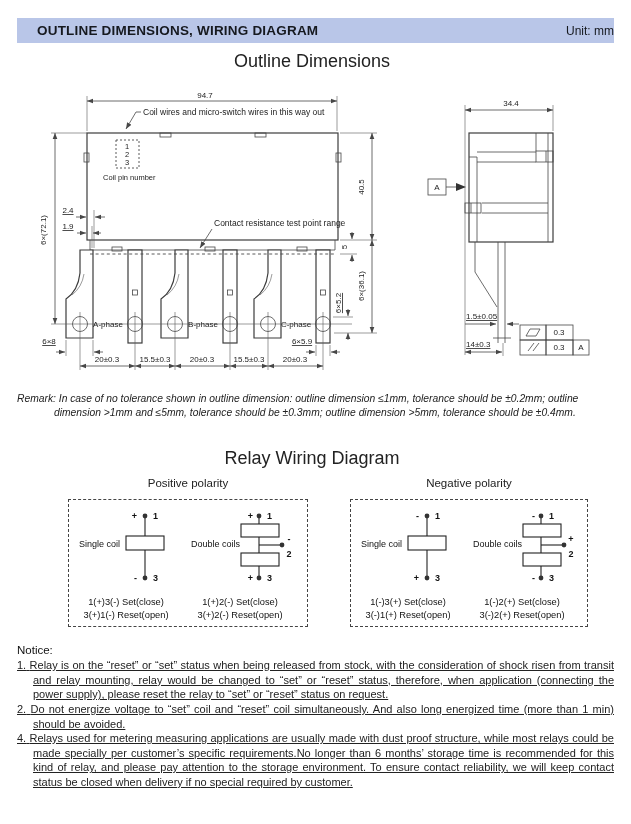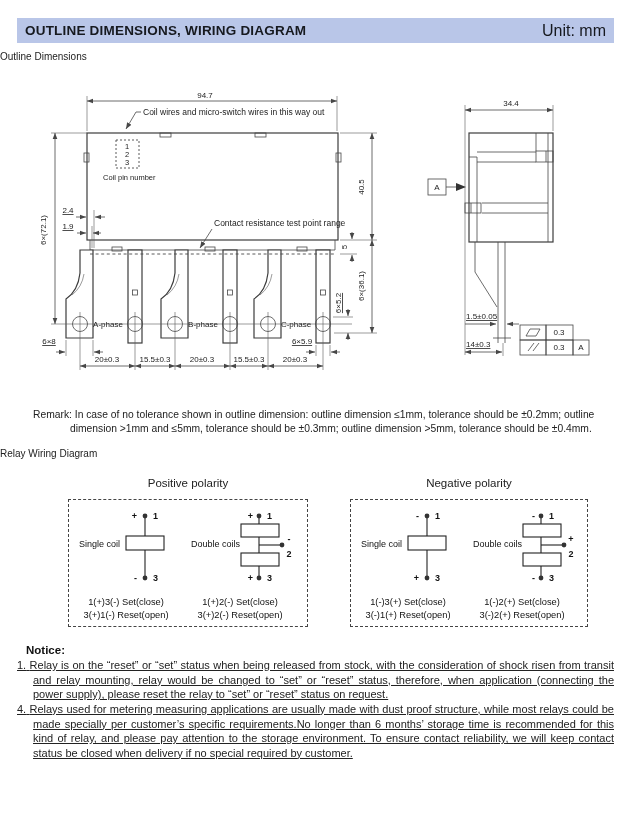--- a/index.html
+++ b/index.html
@@ -1,30 +1,30 @@
 <!DOCTYPE html>
 <html><head>
 <meta charset="utf-8">
 <style>
   html,body { margin:0; padding:0; background:#fff; }
   .page { position:relative; width:631px; height:824px; background:#fff; overflow:hidden;
           font-family:"Liberation Sans", sans-serif; color:#1a1a1a; }
   .bar { position:absolute; left:17px; top:18px; width:597px; height:25px;
          background:#b9c6e8; display:flex; align-items:center; justify-content:space-between; }
-  .bar .ttl { font-size:13.5px; font-weight:bold; color:#16191f; padding-left:8px; letter-spacing:0.2px; }
-  .bar .unit { font-size:16px; color:#16191f; padding-right:8px; }
-  .sec-title { position:absolute; left:0; width:624px; font-size:10px; color:#222; }
+  .bar .ttl { font-size:13.5px; font-weight:bold; color:#16191f; padding-left:20px; letter-spacing:0.2px; }
+  .bar .unit { font-size:12px; color:#16191f; }
+  .sec-title { position:absolute; left:0; width:624px; text-align:center; font-size:18px; color:#222; }
   .model { position:absolute; left:37px; top:63px; font-size:11.5px; color:#222; }
   .drawing { position:absolute; left:0; top:85px; }
   .remark { position:absolute; left:17px; top:392px; width:597px; font-size:10.3px; line-height:1.4;
-            color:#222; padding-left:37px; text-indent:-37px; margin:16px; box-sizing:border-box; }
+            color:#222; padding-left:37px; text-indent:-37px; margin:0; box-sizing:border-box;font-style:italic; }
   .pol-title { position:absolute; top:477px; font-size:11.5px; text-align:center; color:#222; }
   .panel { position:absolute; top:499px; height:128px; border:1px dashed #444; box-sizing:border-box; }
   .notice { position:absolute; left:17px; top:644px; width:597px; }
-  .notice h3 { margin:0 0 2px 9px; font-size:11.5px; font-weight:bold; color:#111; }
+  .notice h3 { margin:0 0 2px 0; font-size:11.5px; font-weight:normal; color:#111; }
   .nitem { font-size:11px; line-height:1.33; text-align:justify; color:#222;
            padding-left:16px; text-indent:-16px; margin:0;text-decoration:underline; }
   
   .ln  { stroke:#474747; stroke-width:0.8; fill:none; }
   .thk { stroke:#3c3c3c; stroke-width:1.2; fill:#ffffff; }
   .thn { stroke:#585858; stroke-width:0.6; fill:none; }
   .dsh { stroke:#474747; stroke-width:0.9; fill:none; stroke-dasharray:3 2.6; }
   .dshf{ stroke:#474747; stroke-width:0.9; fill:none; stroke-dasharray:2 2; }
   .dt  { font:8px "Liberation Sans",sans-serif; fill:#222; }
   .dtu { font:8px "Liberation Sans",sans-serif; fill:#222; text-decoration:underline; }
@@ -349,16 +349,17 @@
       <text class="wcp" x="57" y="105" text-anchor="middle">1(-)3(+) Set(close)</text>
       <text class="wcp" x="57" y="118" text-anchor="middle">3(-)1(+) Reset(open)</text>
       <text class="wcp" x="171" y="105" text-anchor="middle">1(-)2(+) Set(close)</text>
       <text class="wcp" x="171" y="118" text-anchor="middle">3(-)2(+) Reset(open)</text>
     </svg>
   </div>
 
   <div class="notice">
     <h3>Notice:</h3>
     <p class="nitem"><span>1.</span> <span>Relay is on the “reset” or “set” status when being released from stock, with the consideration of shock risen from transit and relay mounting, relay would be changed to “set” or “reset” status, therefore, when application (connecting the power supply), please reset the relay to “set” or “reset” status on request.</span></p>
+    <p class="nitem"><span>2.</span> <span>Do not energize voltage to “set” coil and “reset” coil simultaneously. And also long energized time (more than 1 min) should be avoided.</span></p>
     <p class="nitem"><span>4.</span> <span>Relays used for metering measuring applications are usually made with dust proof structure, while most relays could be made specially per customer’s specific requirements.No longer than 6 months’ storage time is recommended for this kind of relay, and please pay attention to the storage environment. To ensure contact reliability, we will keep contact status be closed when delivery if no special required by customer.</span></p>
   </div>
 
 </div>
 
 </body></html>

